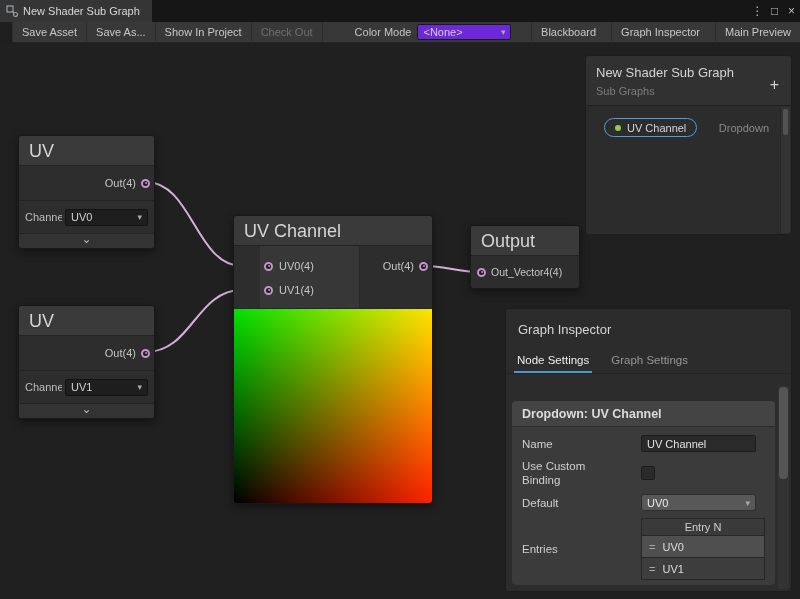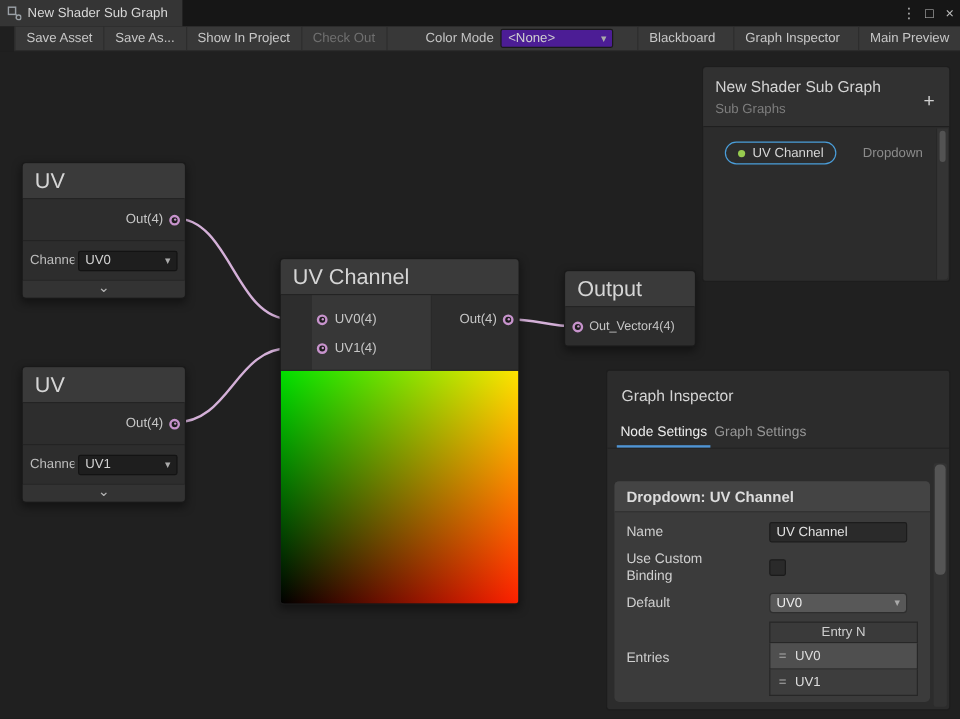--- a/index.html
+++ b/index.html
@@ -13,21 +13,21 @@
   .win-controls { margin-left:auto; display:flex; align-items:center; }
   .winbtn { width:17px; text-align:center; color:#bdbdbd; font-size:12px; line-height:22px; cursor:pointer; }
 
   
   .toolbar { height:21px; background:#383838; border-bottom:1px solid #242424; display:flex; align-items:stretch; font-size:11px;margin-left:12px; }
   .tb { background:transparent; border:none; border-right:1px solid #2d2d2d; color:#c8c8c8; font-family:inherit; font-size:11px; padding:0 9px; cursor:pointer; }
   .tb:first-child { border-left:1px solid #2d2d2d; }
   .tb.disabled { color:#707070; }
   .colormode { display:flex; align-items:center; margin-left:32px; gap:6px; }
   .tb-label { color:#c4c4c4; }
-  .tb-dd { width:94px; height:16px; background:#4c1d95; border:1px solid #1a1a1a; border-radius:2px; display:flex; align-items:center; justify-content:space-between; padding:0 5px; color:#d0d0d0; cursor:pointer; }
+  .tb-dd { width:94px; height:16px; background:#6d28d9; border:1px solid #1a1a1a; border-radius:2px; display:flex; align-items:center; justify-content:space-between; padding:0 5px; color:#d0d0d0; cursor:pointer; }
   .dd-arrow { color:#aaาอ; color:#aaa; font-size:9px; }
   .tb-right { margin-left:auto; display:flex; }
   .tb-right .tb { border-left:1px solid #2d2d2d; border-right:none; margin-left:6px; }
 
   
   .graph { position:absolute; left:0; top:43px; width:800px; height:556px; background:#202020; overflow:hidden; }
   .edges { position:absolute; left:0; top:0; pointer-events:none; }
   .edge { fill:none; stroke:#d4b0d8; stroke-width:2; }
 
   
@@ -65,21 +65,21 @@
   .bb-row { margin-top:12px; display:flex; align-items:center; justify-content:space-between; padding:0 22px 0 18px; }
   .bb-pill { display:inline-flex; align-items:center; gap:6px; height:19px; padding:0 10px; border:1px solid #4a9eda; border-radius:10px; font-size:11px; color:#d6d6d6; cursor:pointer; }
   .dot { width:6px; height:6px; border-radius:50%; background:#97cb4f; }
   .bb-type { font-size:11px; color:#8b8b8b; }
   .bb-scroll { position:absolute; right:1px; top:51px; bottom:1px; width:10px; background:#343434; border-left:1px solid #272727; border-radius:0 0 3px 0; }
   .bb-scroll .thumb { margin:2px; height:26px; background:#535353; border-radius:4px; }
 
   
   .inspector { left:505px; top:265px; width:287px; height:284px; }
   .gi-title { padding:13px 12px 11px; font-size:13px; color:#d4d4d4; }
-  .gi-tabs { display:flex; height:26px; padding:0 8px; border-bottom:1px solid #242424; }
+  .gi-tabs { display:flex; height:26px; padding:0 8px; gap:16px; border-bottom:1px solid #242424; }
   .gi-tab { font-size:11.5px; color:#979797; line-height:24px; border-bottom:2px solid transparent; padding:0 3px; cursor:pointer; }
   .gi-tab.active { color:#ececec; border-bottom-color:#4f94d4; }
   .gi-content { position:absolute; left:6px; right:16px; top:77px; bottom:6px; background:#3b3b3b; border-radius:4px; overflow:hidden;margin-top:15px; }
   .gi-section-title { height:26px; line-height:26px; background:#444444; font-weight:bold; font-size:12.5px; color:#dcdcdc; padding:0 10px; border-bottom:1px solid #2e2e2e; }
   .gi-fields { padding:8px 10px; }
   .gi-field { display:flex; align-items:center; margin-bottom:7px; }
   .gi-label { width:119px; font-size:11.5px; color:#cfcfcf; flex:none; line-height:14px; }
   .gi-label .narrow { display:inline-block; width:82px; }
   .gi-input { width:115px; height:17px; background:#2a2a2a; border:1px solid #1c1c1c; color:#e2e2e2; font-size:11px; padding:0 5px; font-family:inherit; border-radius:2px; }
   .gi-checkbox { width:14px; height:14px; background:#2a2a2a; border:1px solid #1b1b1b; border-radius:2px; cursor:pointer; }

